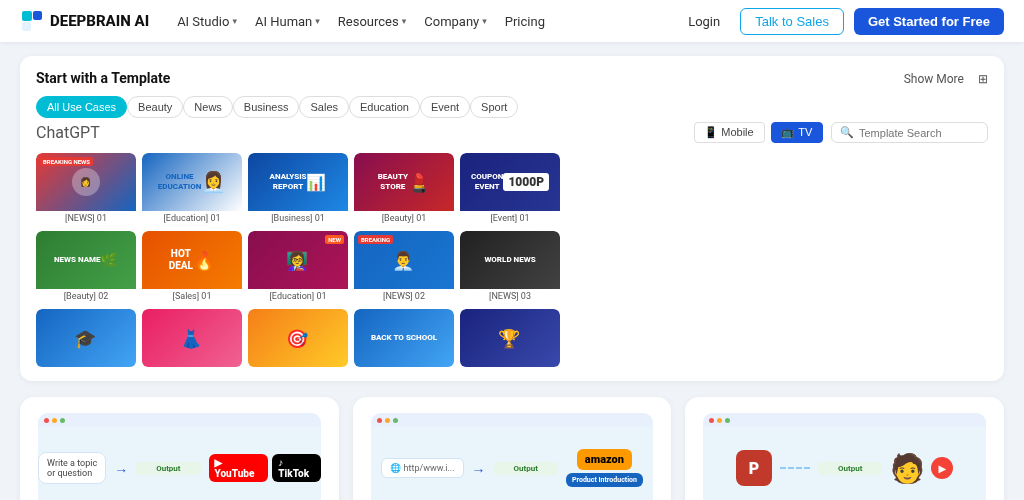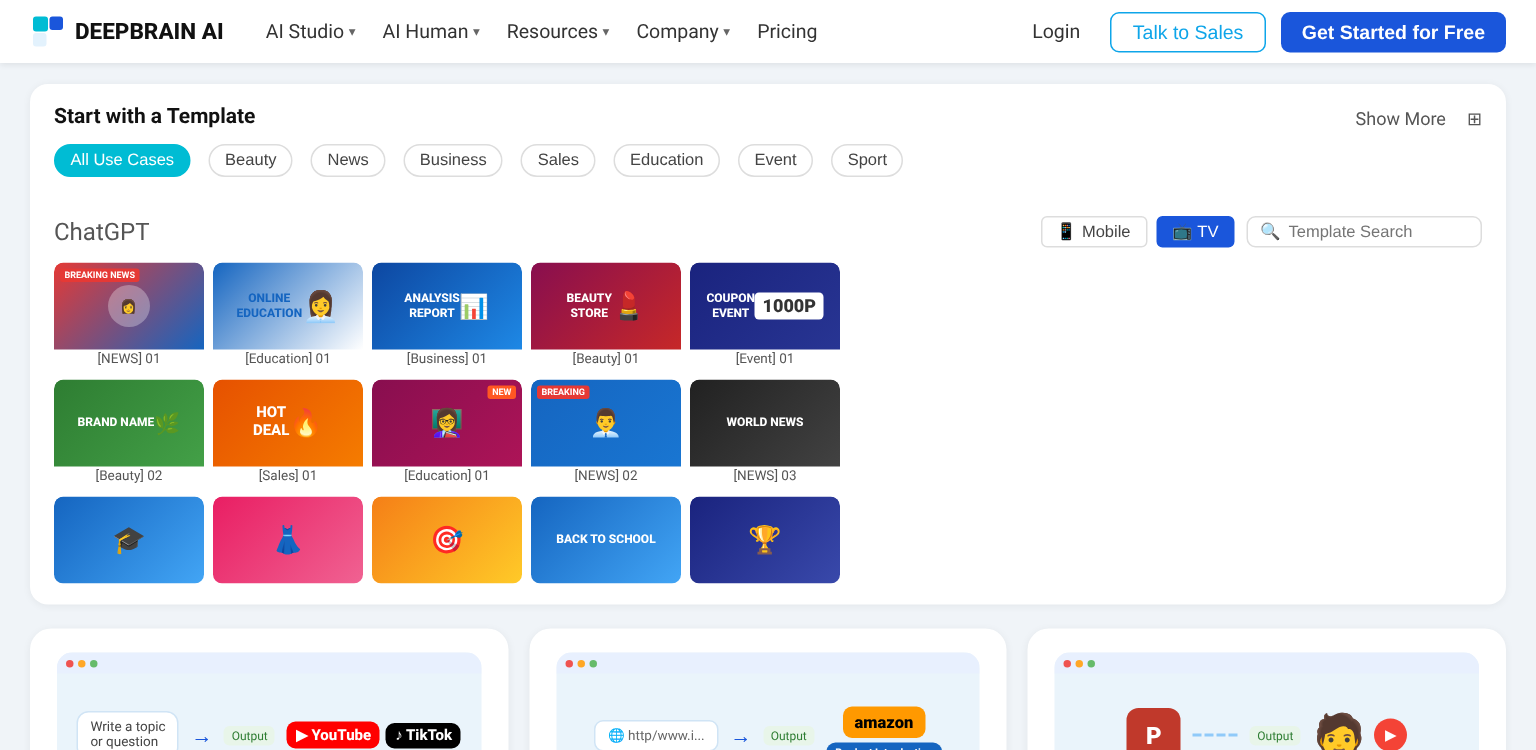--- a/index.html
+++ b/index.html
@@ -109,22 +109,22 @@
       font-size: 12px;
       color: #555;
       cursor: pointer;
       display: flex;
       align-items: center;
       gap: 14px;
     }
     .filter-row {
       display: flex;
       align-items: center;
-      gap: 12px;
-      margin-bottom: 26px;
+      gap: 0;
+      margin-bottom: 4px;
     }
     .filter-btn {
       font-size: 11px;
       padding: 4px 10px;
       border-radius: 20px;
       cursor: pointer;
       border: 1px solid #ddd;
       background: #fff;
       color: #444;
     }
@@ -330,23 +330,23 @@
       color: #fff;
       border-radius: 6px;
       padding: 3px 6px;
       font-size: 10px;
       font-weight: 800;
     }
     .output-badge {
       background: #e8f5e9;
       color: #2e7d32;
       font-size: 8px;
-      padding: 2px 5px;
+      padding: 2px 20px;
       border-radius: 4px;
-      font-weight: 400;
+      font-weight: 700;
     }
     .url-box {
       background: #fff;
       border: 1.5px solid #d0e4f5;
       border-radius: 6px;
       padding: 4px 8px;
       font-size: 9px;
       color: #666;
       display: flex;
       align-items: center;
@@ -529,21 +529,21 @@
           <div class="template-thumb t-event1">
             <div class="card-text">COUPON<br>EVENT</div>
             <div style="font-size:12px;background:#fff;color:#333;padding:2px 5px;border-radius:3px;font-weight:900;">1000P</div>
           </div>
           <div class="template-label">[Event] 01</div>
         </div>
       </div>
       <div class="template-row">
         <div class="template-card">
           <div class="template-thumb t-beauty2">
-            <div class="card-text">BRAND NAME</div>
+            <div class="card-text">NEWS NAME</div>
             <div style="font-size:14px;">🌿</div>
           </div>
           <div class="template-label">[Beauty] 02</div>
         </div>
         <div class="template-card">
           <div class="template-thumb t-sales1">
             <div class="card-text" style="font-size:10px;">HOT<br>DEAL</div>
             <div style="font-size:18px;">🔥</div>
           </div>
           <div class="template-label">[Sales] 01</div>

